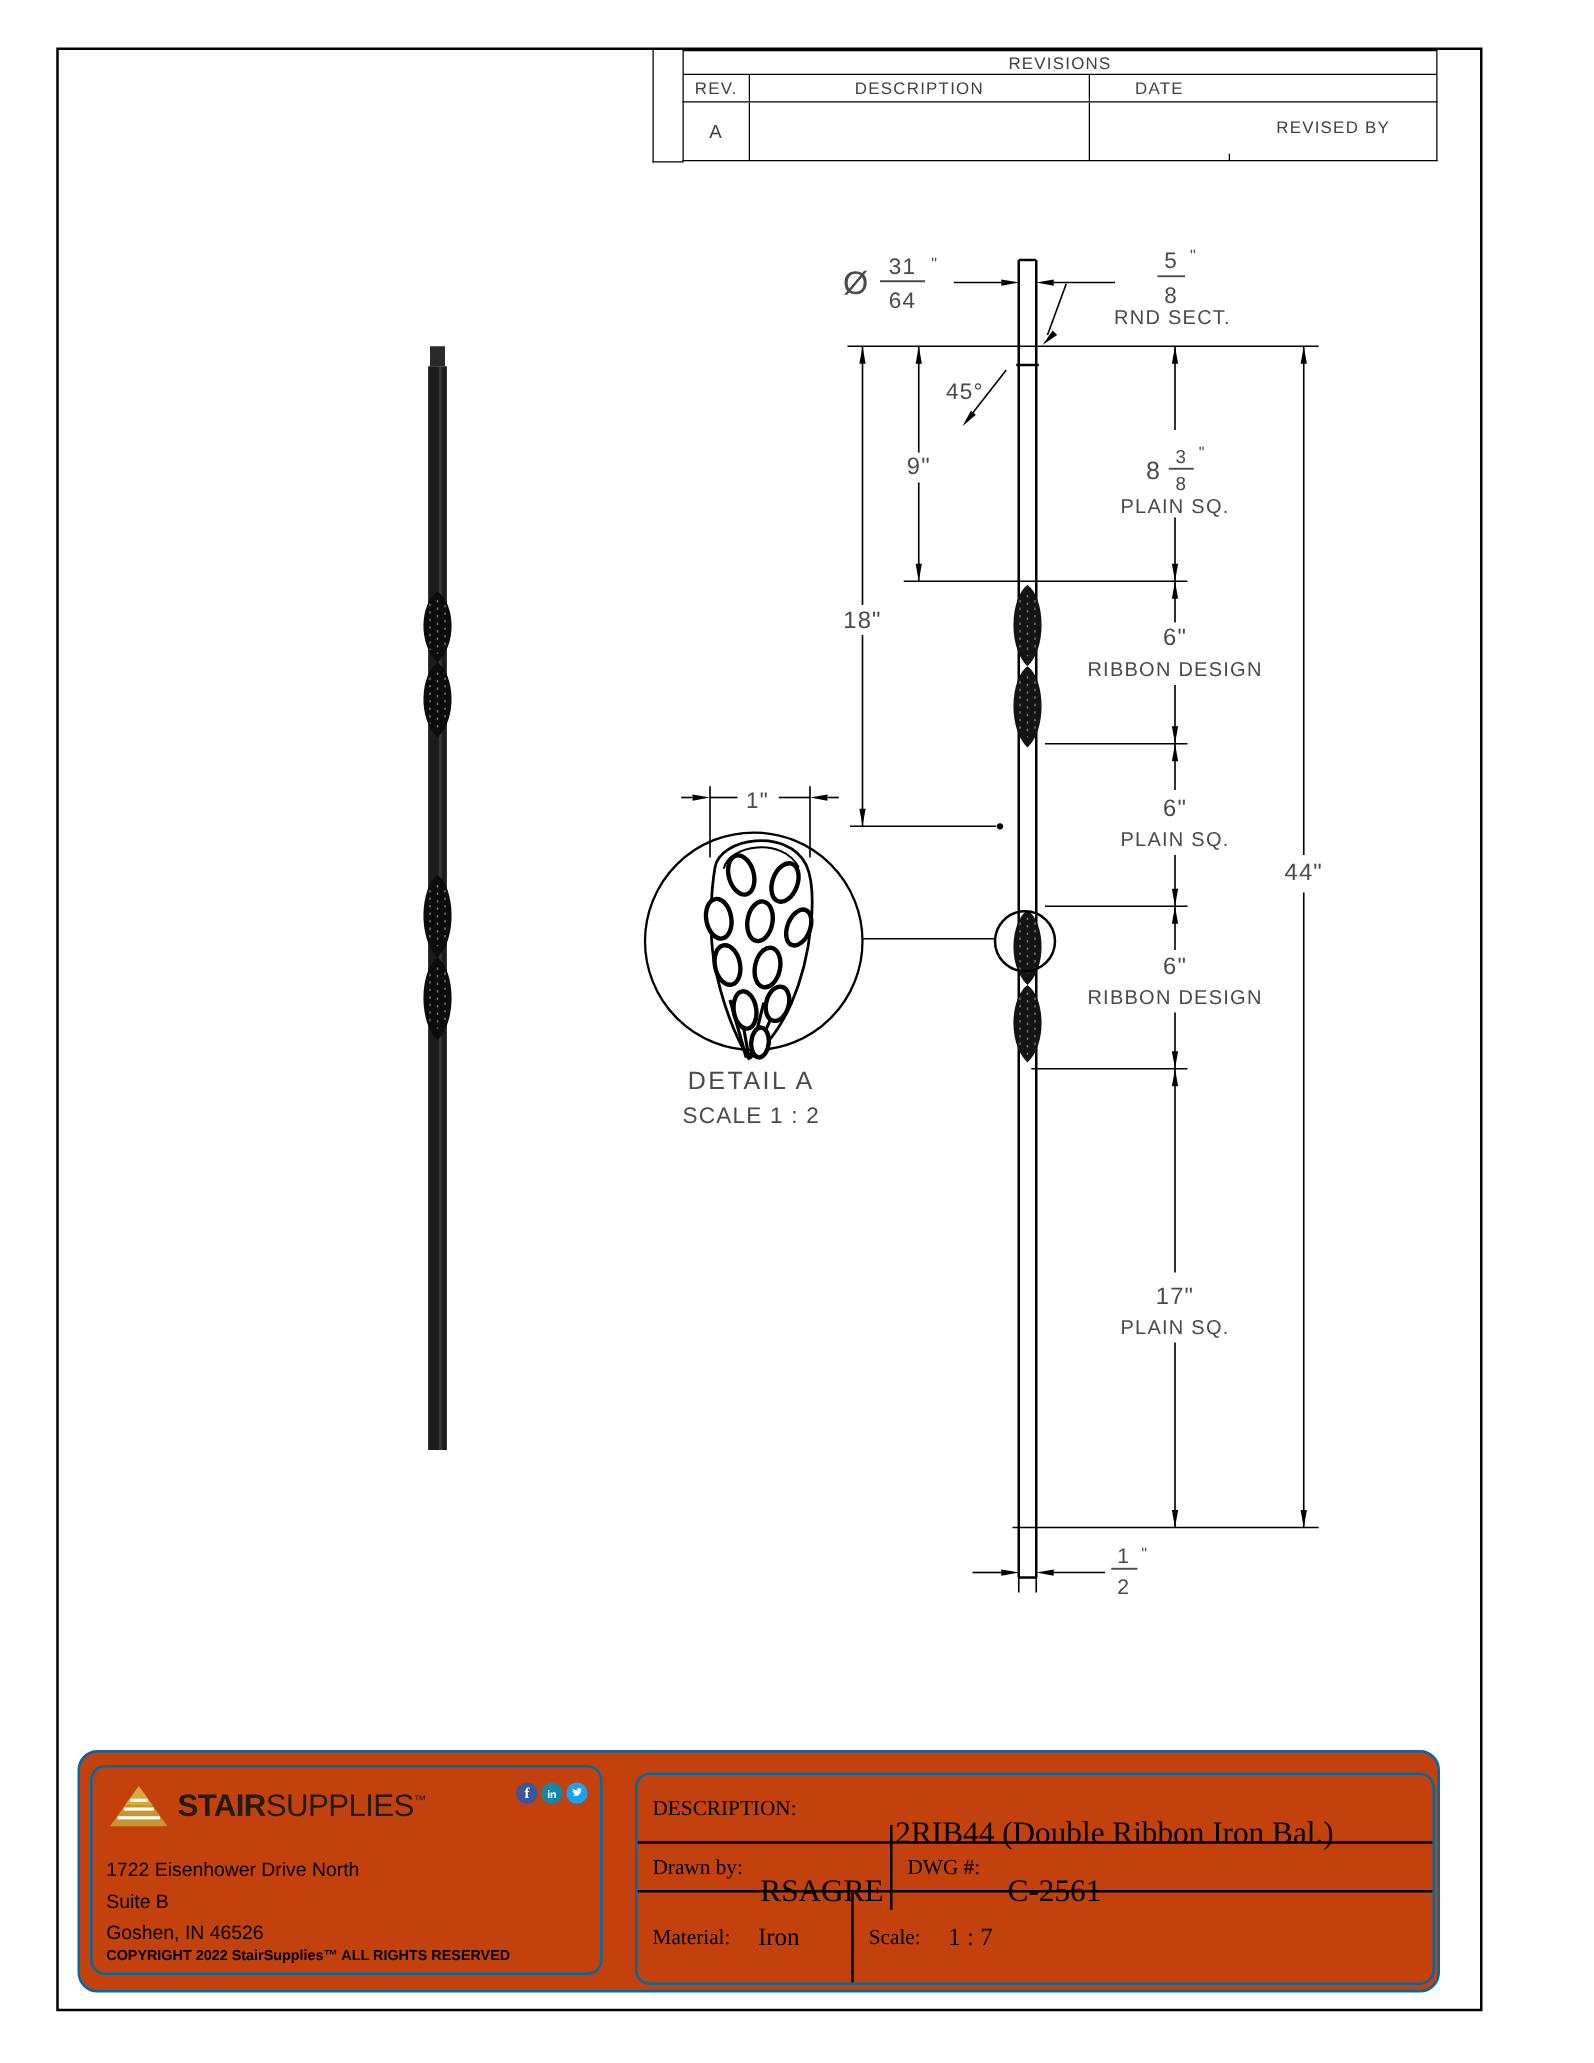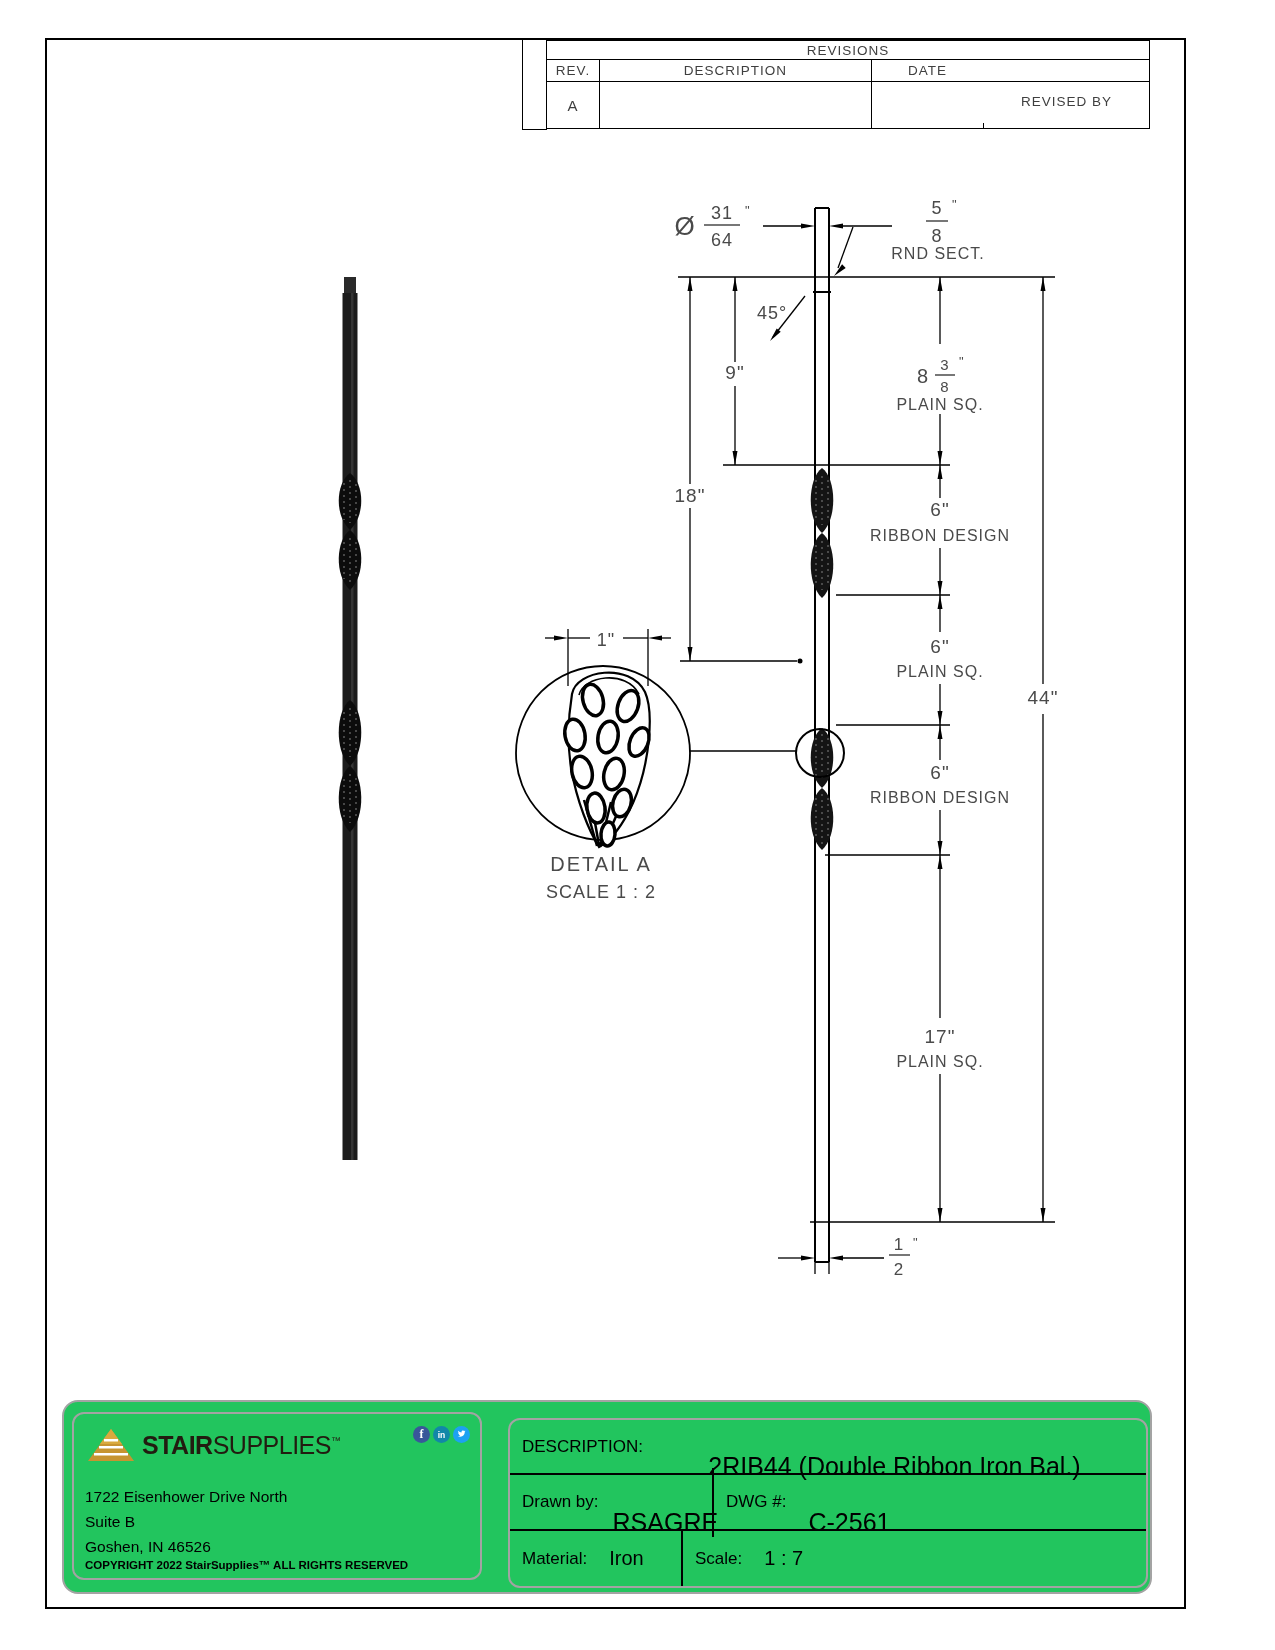--- a/index.html
+++ b/index.html
@@ -15,28 +15,28 @@
   #rev-table .cell{box-sizing:border-box;display:flex;align-items:center;justify-content:center;border-left:1.6px solid #000;}
   #rev-table .cell:first-child{border-left:none;}
   #rev-table .hrow{height:22px;}
   #rev-table .arow{height:47px;font-size:15px;}
   .c-rev{width:52px;}.c-desc{width:272px;text-align:center;}.c-date{width:112px;}.c-revby{flex:1;margin-top:41px;}
   #rev-stub{left:522px;top:40px;width:24px;height:89px;border-left:1.8px solid #000;border-bottom:1.8px solid #000;}
   
   #drawing{left:0;top:0;}
   svg text{font-family:"Liberation Sans",sans-serif;fill:#4a4a4a;}
   
-  .tb-border{border:2px solid #a3a3a3;box-sizing:border-box;background:#22c55e;}
+  .tb-border{border:2px solid #0369a1;box-sizing:border-box;background:#c2410c;}
   #tb-outer{left:62px;top:1400px;width:1090px;height:194px;border-radius:16px;}
   #tb-left{left:72px;top:1412px;width:410px;height:168px;border-radius:12px;}
   #tb-right{left:508px;top:1418px;width:640px;height:170px;border-radius:12px;overflow:hidden;display:flex;flex-direction:column;}
-  .tb-row{display:flex;border-bottom:2px solid #000;box-sizing:border-box;align-items:center;}
+  .tb-row{display:flex;border-bottom:2px solid #000;box-sizing:border-box;align-items:center;font-family:Liberation Serif, serif;}
   .tb-row:last-child{border-bottom:none;}
   #row-desc{height:55px;}
-  #row-drawn{height:56px;}
+  #row-drawn{height:39px;}
   #row-date{flex:1;align-items:stretch;}
   .tb-label{font-size:17px;color:#000;padding-left:12px;white-space:nowrap;}
   .tb-big{font-size:25px;color:#000;white-space:nowrap;margin-top:40px;}
   .cellv{box-sizing:border-box;display:flex;align-items:center;border-right:2px solid #000;}
   .cellv:last-child{border-right:none;}
   #cell-drawn{width:204px;}
   #cell-date{width:204px;flex-direction:column;align-items:flex-start;justify-content:center;font-size:16.5px;line-height:23px;padding-left:10px;}
   #cell-material{width:173px;}
   #cell-scale{flex:1;}
   .midtext{font-size:20px;color:#000;margin-left:22px;}

